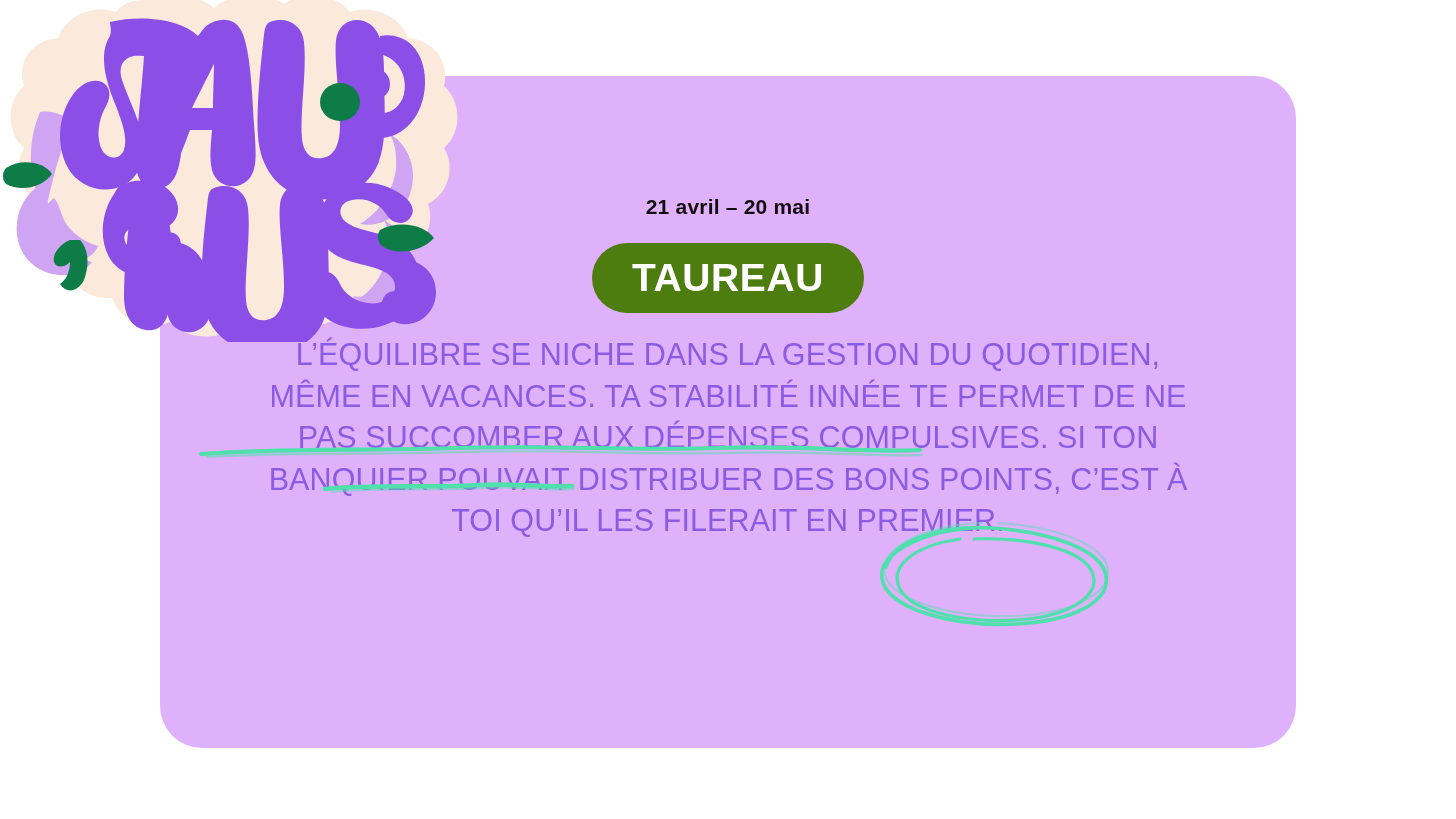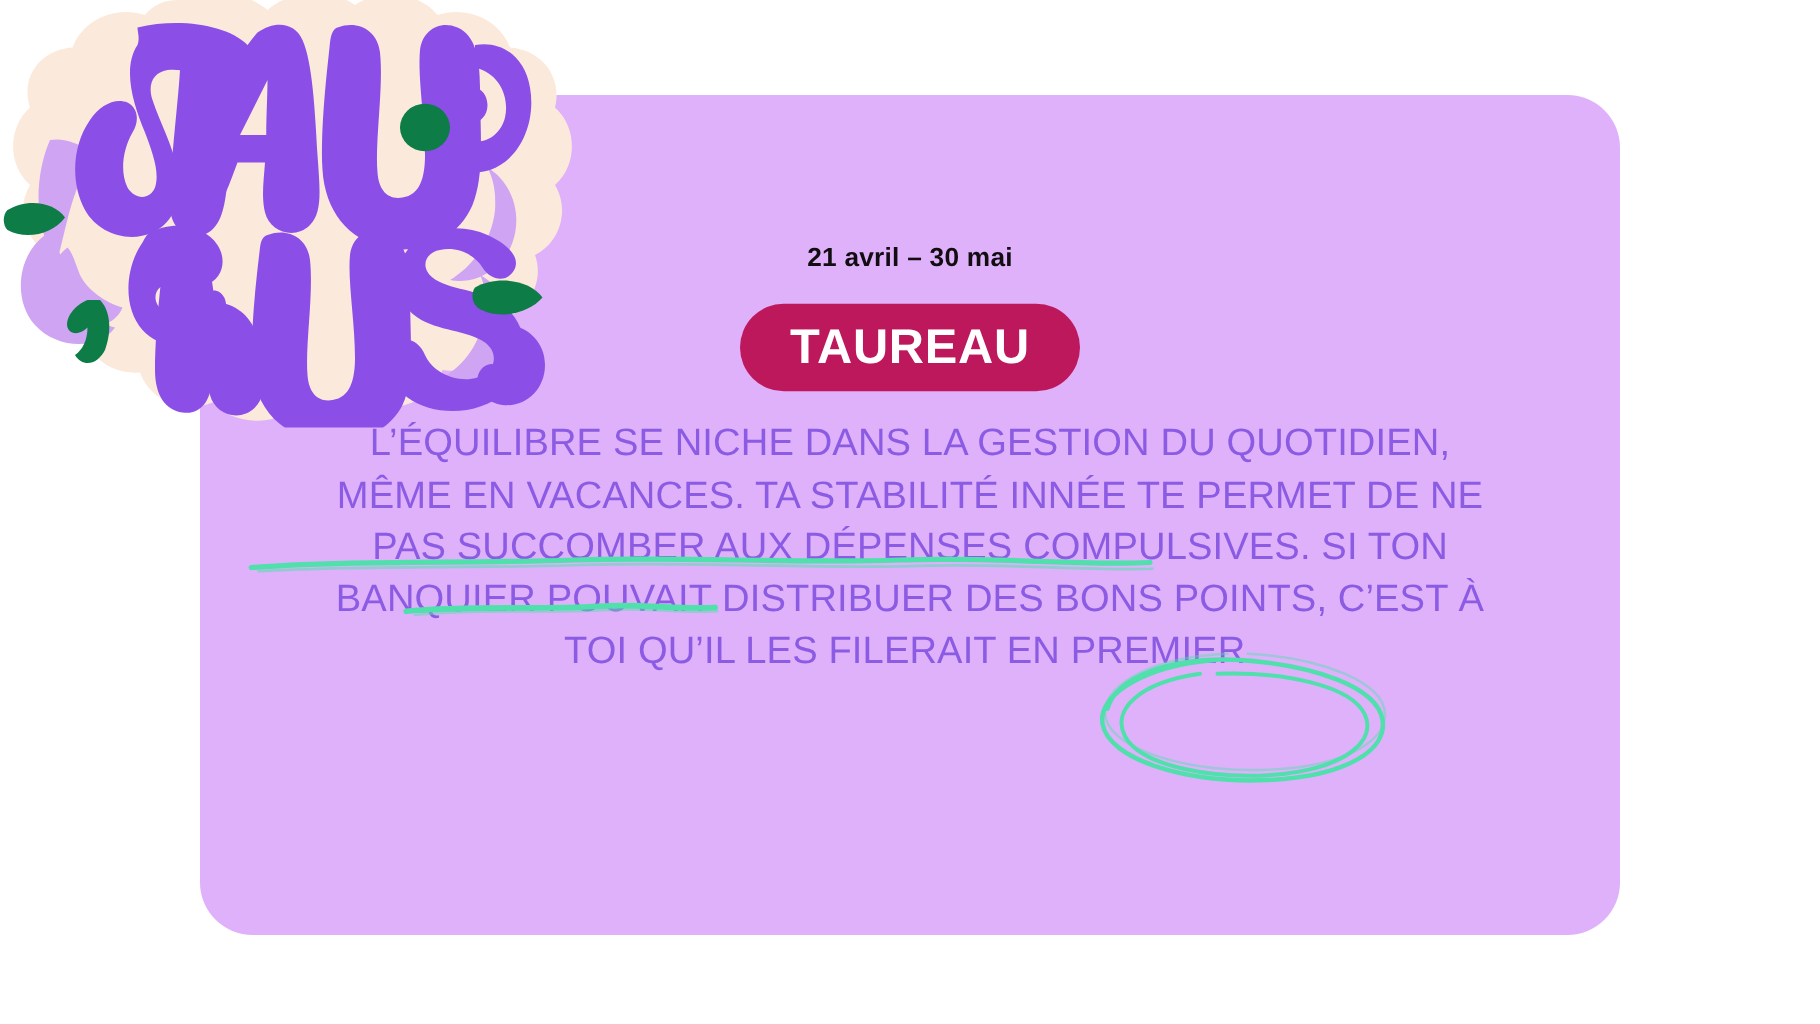--- a/index.html
+++ b/index.html
@@ -59,21 +59,21 @@
 
   .sign-pill-wrap {
     position: absolute;
     left: 0;
     top: 167px;
     width: 1136px;
     text-align: center;
   }
   .sign-pill {
     display: inline-block;
-    background: #be185d;
+    background: #4d7c0f;
     color: #ffffff;
     font-size: 39px;
     font-weight: bold;
     letter-spacing: 0.6px;
     line-height: 70px;
     height: 70px;
     padding: 0 40px;
     border-radius: 40px;
     box-sizing: border-box;
   }
@@ -114,21 +114,21 @@
 </style>
 </head>
 <body>
 
 <div id="stage">
 
   <div class="horoscope-card">
 
     <div class="card-content">
 
-      <div class="date-range">21 avril – 30 mai</div>
+      <div class="date-range">21 avril – 20 mai</div>
 
       <div class="sign-pill-wrap">
         <span class="sign-pill">TAUREAU</span>
       </div>
 
       <div class="prediction-text">L’ÉQUILIBRE SE NICHE DANS LA GESTION DU QUOTIDIEN, MÊME EN VACANCES. TA STABILITÉ INNÉE TE PERMET DE NE PAS SUCCOMBER AUX DÉPENSES COMPULSIVES. SI TON BANQUIER POUVAIT DISTRIBUER DES BONS POINTS, C’EST À TOI QU’IL LES FILERAIT EN PREMIER.</div>
     </div>
 
     <svg class="scribble-layer" viewBox="0 0 1136 672" width="1136" height="672">
       <g fill="none" stroke="#4fe0ac" stroke-linecap="round">

